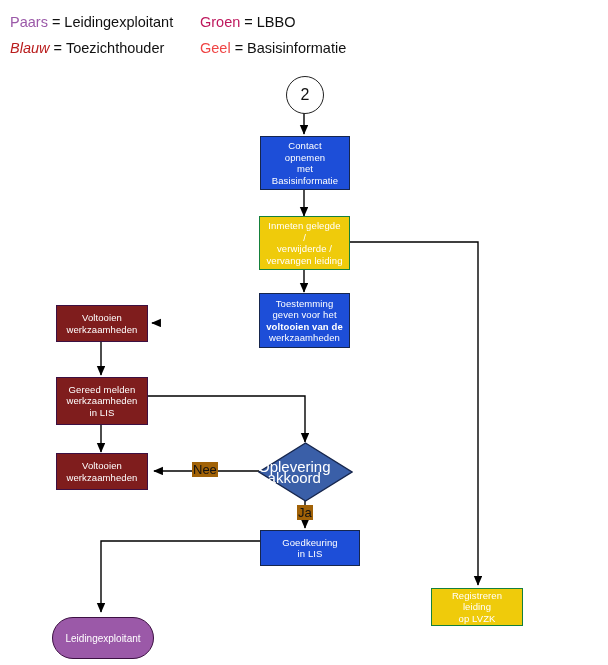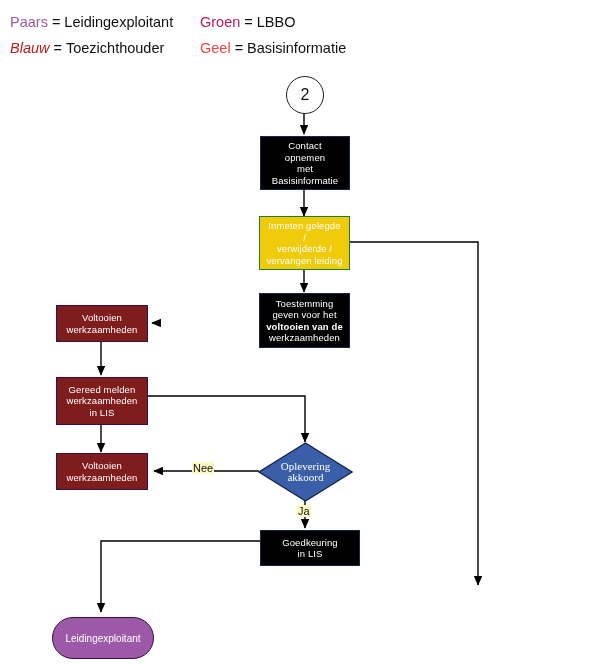--- a/index.html
+++ b/index.html
@@ -22,37 +22,37 @@
   .k-blue{color:#b91c1c;font-style:italic;}
   .k-green{color:#be185d;}
   .k-yellow{color:#ef4444;}
   .legend-eq{margin-right:4px;color:#111;}
   .legend-val{color:#111;}
 
   
   .node{position:absolute;box-sizing:border-box;display:flex;align-items:center;
         justify-content:center;text-align:center;color:#ffffff;
         font-size:9.5px;line-height:11.5px;letter-spacing:.1px;}
-  .blue{background:#000000;border:1px solid #16264d;}
+  .blue{background:#1d4ed8;border:1px solid #16264d;}
   .purple{background:#7f1d1d;border:1px solid #3c1042;}
   .yellow{background:#EFCB0B;border:1px solid #15803d;}
   .node span{display:block;padding:0 3px;}
 
   .circle{position:absolute;border:1.6px solid #222;border-radius:50%;
           background:#fff;display:flex;align-items:center;justify-content:center;
           color:#111;font-size:16px;}
   .pill{position:absolute;background:#9B59A8;border:1.6px solid #3c1042;
         border-radius:24px;display:flex;align-items:center;justify-content:center;
         color:#fff;font-size:10px;}
   .diamond{position:absolute;}
   .diamond .dlabel{position:absolute;left:0;top:0;width:100%;height:100%;
-        display:flex;align-items:center;justify-content:center;text-align:center;
-        color:#fff;font-size:11px;line-height:11.5px;font-family:Liberation Serif, serif;}
-
-  .edge-label{position:absolute;font-size:11px;color:#111;background:#fef9c3;
+        display:flex;align-items:center;text-align:center;
+        color:#fff;font-size:15px;line-height:11.5px;}
+
+  .edge-label{position:absolute;font-size:13px;color:#111;background:#a16207;
               padding:0 1px;}
   svg.lines{position:absolute;left:0;top:0;width:608px;height:665px;
             pointer-events:none;}
 </style>
 </head>
 <body>
 
 <div id="canvas">
 
   <div class="legend">
@@ -178,18 +178,24 @@
   <div class="edge-label" style="left:192px;top:462px;">Nee</div>
   <div class="edge-label" style="left:297px;top:505px;">Ja</div>
 
   <div class="node blue" style="left:260px;top:530px;width:100px;height:36px;">
     <span>
       <span style="display: block;">Goedkeuring</span>
       <span style="display: block;">in LIS</span>
     </span>
   </div>
 
+  <div class="node yellow" style="left:431px;top:588px;width:92px;height:38px;">
+    <span>
+      <span style="display: block;">Registreren leiding</span>
+      <span style="display: block;">op LVZK</span>
+    </span>
+  </div>
 
   <div class="pill" style="left:52px;top:617px;width:100px;height:40px;">
     <span>Leidingexploitant</span>
   </div>
 
 </div>
 
 </body></html>

